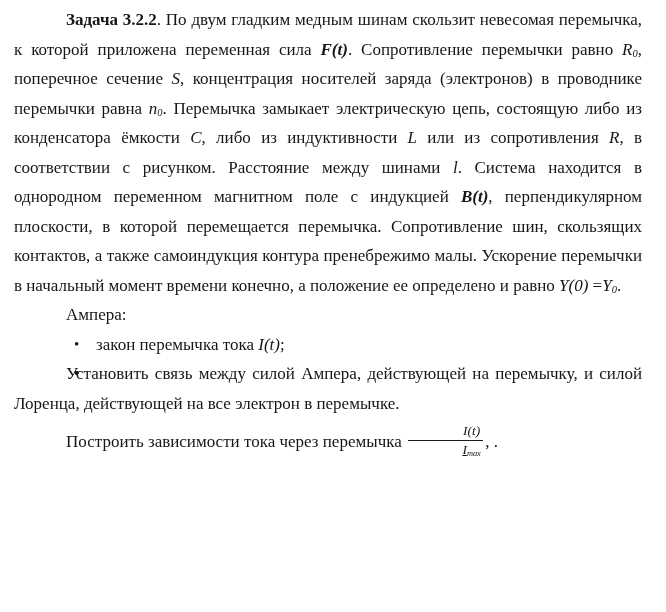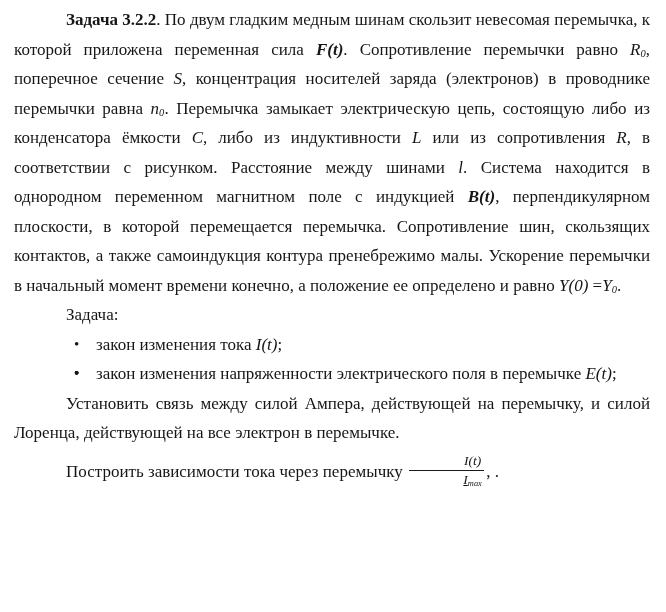--- a/index.html
+++ b/index.html
@@ -7,21 +7,21 @@
     padding: 0;
     width: 666px;
     height: 612px;
     overflow: hidden;
     background: #ffffff;
   }
   .doc {
     box-sizing: border-box;
     width: 666px;
     height: 612px;
-    padding: 5px 16px 0 14px;
+    padding: 5px 24px 0 14px;
     color: #161616;
     font-family: "Liberation Serif", "DejaVu Serif", serif;
     font-size: 17px;
     line-height: 29.5px;
     text-align: justify;
   }
   p.para {
     margin: 0;
     text-indent: 52px;
   }
@@ -72,27 +72,27 @@
     line-height: 30px;
     margin-top: 8px;
   }
 </style>
 </head>
 <body>
 
 <main class="doc">
   <div id="doc-root">
       <p class="para"><span class="b">Задача  3.2.2</span><span>. По двум гладким медным шинам скользит невесомая перемычка, к которой приложена переменная сила </span><span class="b i">F(t)</span><span>. Сопротивление перемычки равно </span><span class="i">R</span><sub class="i">0</sub><span>, поперечное сечение </span><span class="i">S</span><span>, концентрация носителей заряда (электронов) в проводнике перемычки равна </span><span class="i">n</span><sub class="i">0</sub><span>. Перемычка замыкает электрическую цепь, состоящую либо из конденсатора ёмкости </span><span class="i">C</span><span>, либо из индуктивности </span><span class="i">L</span><span> или из сопротивления </span><span class="i">R</span><span>, в соответствии с рисунком. Расстояние между шинами </span><span class="i">l</span><span>. Система находится в однородном переменном магнитном поле с индукцией </span><span class="b i">B(t)</span><span>, перпендикулярном плоскости, в которой перемещается перемычка. Сопротивление шин, скользящих контактов, а также самоиндукция контура пренебрежимо малы. Ускорение перемычки в начальный момент времени конечно, а положение ее определено и равно </span><span class="i">Y(0)</span><span> =</span><span class="i">Y</span><sub class="i">0</sub><span>.</span></p>
-      <p class="para"><span>Задача:</span></p>
+      <p class="para"><span>Ампера:</span></p>
       <ul class="blist">
-        <li><span class="marker">•</span><span><span>закон изменения тока </span><span class="i">I(t)</span><span>;</span></span></li>
+        <li><span class="marker">•</span><span><span>закон перемычка тока </span><span class="i">I(t)</span><span>;</span></span></li>
         <li><span class="marker">•</span></li>
         <li><span class="marker">•</span></li>
         <li><span class="marker">•</span></li>
-        <li><span class="marker">•</span><span><span>закон изменения напряженности электрического поля в перемычке </span><span class="i">E(t)</span><span>;</span></span></li>
+        <li><span class="marker">•</span></li>
       </ul>
       <p class="para"><span>Установить связь между силой Ампера, действующей на перемычку,  и силой Лоренца, действующей на все электрон в перемычке.</span></p>
-      <p class="para formula-line"><span>Построить зависимости тока через перемычку </span><span class="frac">
+      <p class="para formula-line"><span>Построить зависимости тока через перемычка </span><span class="frac">
           <span class="num"><span class="i">I(t)</span></span>
           <span class="den"><span class="i">I</span><sub class="i">max</sub></span>
         </span><span>, </span><span>.</span></p>
     </div>
 </main>
 
 </body></html>

